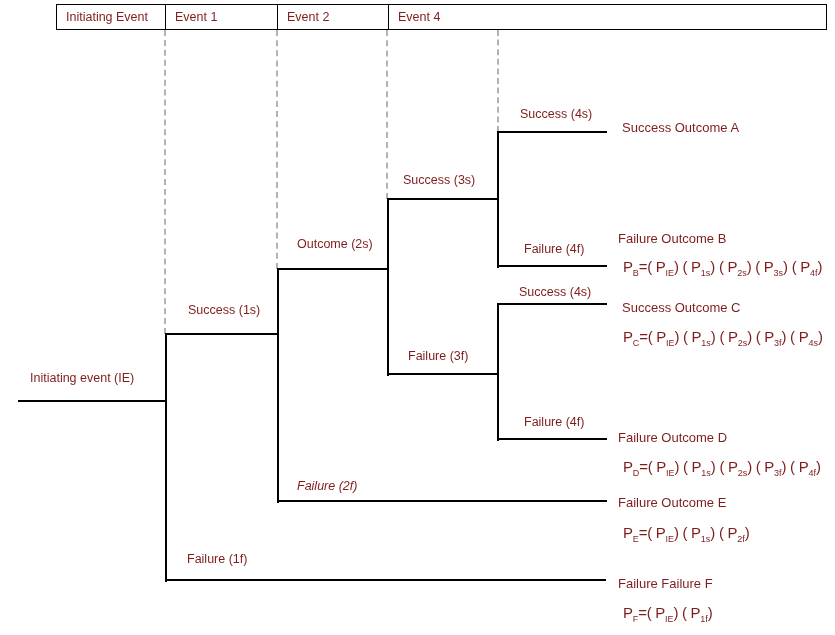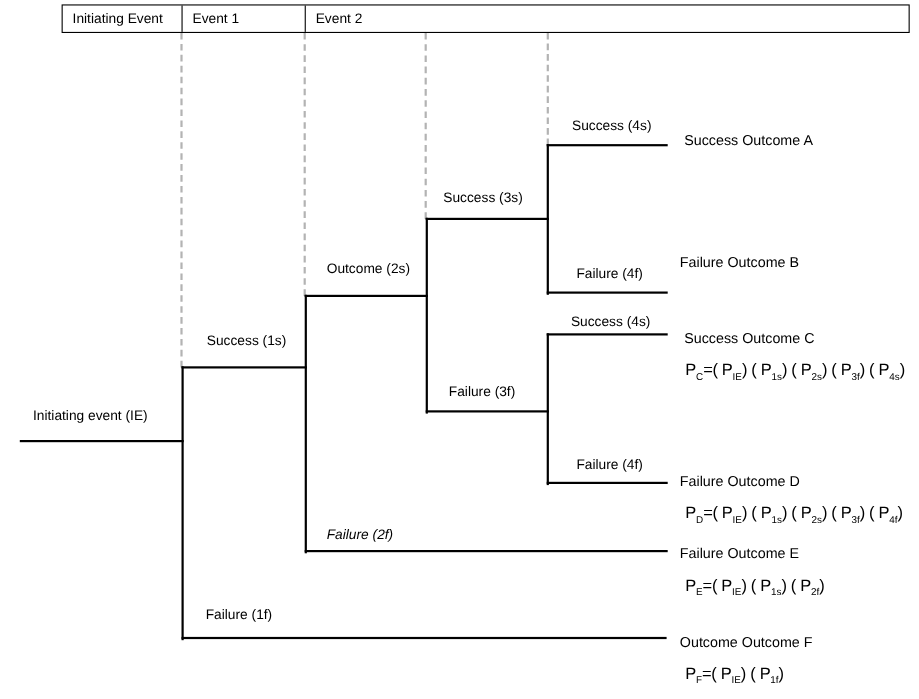--- a/index.html
+++ b/index.html
@@ -1,18 +1,18 @@
 <!DOCTYPE html>
 <html><head>
 <meta charset="utf-8">
 <style>
   html, body { margin: 0; padding: 0; background: #ffffff; }
   #canvas {
     position: relative; width: 835px; height: 635px;
-    background: #ffffff; color: #000000;
+    background: #ffffff; color: #7f1d1d;
     font-family: "Liberation Sans", sans-serif;
     overflow: hidden;
   }
   
   .hdr {
     position: absolute; left: 56px; top: 4px; width: 771px; height: 26px;
     display: flex; box-sizing: border-box; border: 1.5px solid #000;
   }
   .hcell {
     box-sizing: border-box; border-right: 1.5px solid #000;
@@ -83,20 +83,21 @@
 </style>
 </head>
 <body>
 
 <div id="canvas">
 
   <div class="hdr">
     <div class="hcell hc0">Initiating Event</div>
     <div class="hcell hc1">Event 1</div>
     <div class="hcell hc2">Event 2</div>
+    <div class="hcell hc4">Event 4</div>
   </div>
 
   <div class="dash" id="d1"></div>
   <div class="dash" id="d2"></div>
   <div class="dash" id="d3"></div>
   <div class="dash" id="d4"></div>
 
   <div class="line" id="ie-line"></div>
   <div class="line" id="v1"></div>
   <div class="line" id="s1-line"></div>
@@ -124,20 +125,21 @@
   <div class="lbl" id="s4a-lbl">Success (4s)</div>
   <div class="lbl" id="f4b-lbl">Failure (4f)</div>
   <div class="lbl" id="s4c-lbl">Success (4s)</div>
   <div class="lbl" id="f4d-lbl">Failure (4f)</div>
 
   <div class="oname" id="on-a">Success Outcome A</div>
   <div class="oname" id="on-b">Failure Outcome B</div>
   <div class="oname" id="on-c">Success Outcome C</div>
   <div class="oname" id="on-d">Failure Outcome D</div>
   <div class="oname" id="on-e">Failure Outcome E</div>
-  <div class="oname" id="on-f">Outcome Outcome F</div>
+  <div class="oname" id="on-f">Failure Failure F</div>
 
+  <div class="formula" id="fm-b">P<sub>B</sub>=( P<sub>IE</sub>) ( P<sub>1s</sub>) ( P<sub>2s</sub>) ( P<sub>3s</sub>) ( P<sub>4f</sub>)</div>
   <div class="formula" id="fm-c">P<sub>C</sub>=( P<sub>IE</sub>) ( P<sub>1s</sub>) ( P<sub>2s</sub>) ( P<sub>3f</sub>) ( P<sub>4s</sub>)</div>
   <div class="formula" id="fm-d">P<sub>D</sub>=( P<sub>IE</sub>) ( P<sub>1s</sub>) ( P<sub>2s</sub>) ( P<sub>3f</sub>) ( P<sub>4f</sub>)</div>
   <div class="formula" id="fm-e">P<sub>E</sub>=( P<sub>IE</sub>) ( P<sub>1s</sub>) ( P<sub>2f</sub>)</div>
   <div class="formula" id="fm-f">P<sub>F</sub>=( P<sub>IE</sub>) ( P<sub>1f</sub>)</div>
 
 </div>
 
 </body></html>

